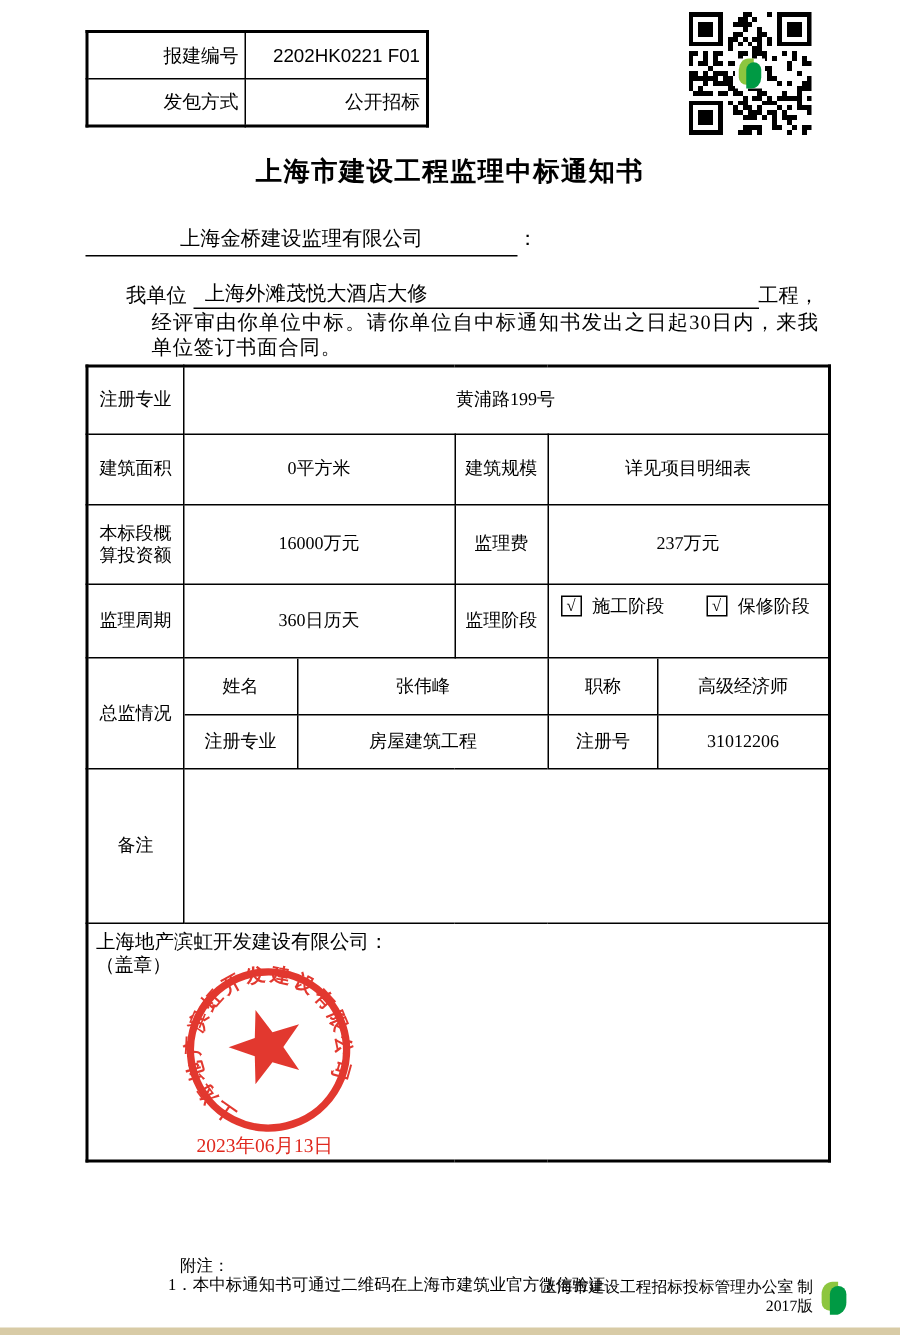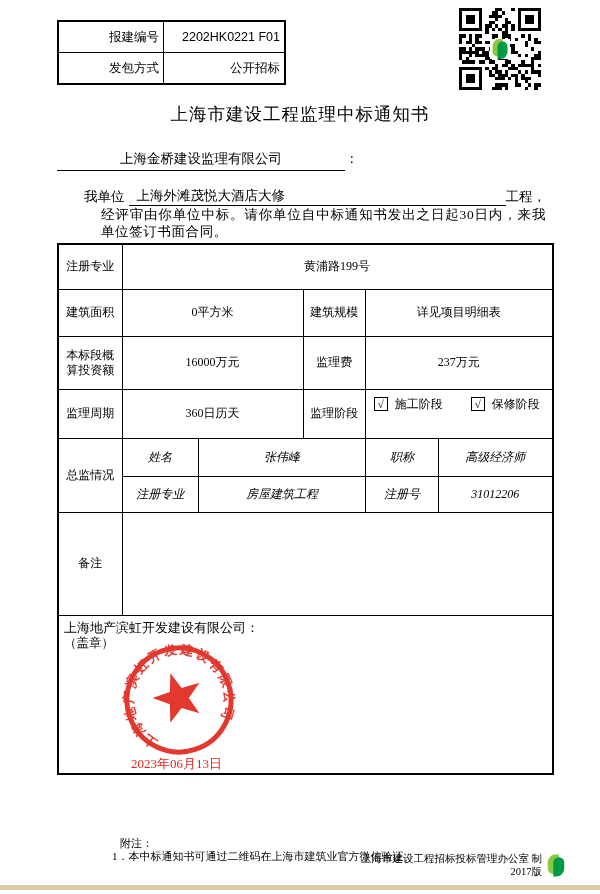--- a/index.html
+++ b/index.html
@@ -11,21 +11,21 @@
   
   .mini-table{position:absolute;left:57px;top:20px;border-collapse:collapse;border:2px solid #000;}
   .mini-table td{border:1px solid #000;height:22px;text-align:right;vertical-align:middle;font-size:12.5px;padding:4px 4px;}
   .mini-table .m-label{width:96px;}
   .mini-table .m-value{width:112px;font-family:"Liberation Sans","DejaVu Sans",sans-serif;font-size:12.5px;}
   
   .qr-wrap{position:absolute;left:459px;top:8px;width:82px;height:82px;}
   .qr-wrap svg{width:82px;height:82px;display:block;}
   .qr-logo{position:absolute;left:31px;top:31px;width:20px;height:20px;background:#fff;display:flex;align-items:center;justify-content:center;}
   
-  .doc-title{position:absolute;left:0;top:102px;width:100%;text-align:center;font-size:17.5px;font-weight:normal;letter-spacing:1px;}
+  .doc-title{position:absolute;left:0;top:102px;width:100%;text-align:center;font-size:17.5px;font-weight:bold;letter-spacing:1px;}
   
   .salutation{position:absolute;left:57px;top:150px;font-size:13.5px;height:22px;}
   .salutation .uline{display:inline-block;width:288px;text-align:center;border-bottom:1px solid #000;padding-bottom:2px;}
   
   .body-par{position:absolute;left:57px;top:187px;width:489px;font-size:13.5px;line-height:17.5px;}
   .par-line1{display:flex;align-items:flex-end;}
   .par-prefix{white-space:nowrap;padding-left:27px;}
   .par-project{flex:1;border-bottom:1px solid #000;padding-left:8px;white-space:nowrap;margin-left:4px;}
   .par-suffix{white-space:nowrap;}
   .par-rest{text-align:justify;letter-spacing:0.6px;margin-left:44px;}
@@ -420,21 +420,21 @@
         </span>
         <span class="chk">
           <span class="box">√</span>
           <span>保修阶段</span>
         </span>
       </div>
     </td>
   </tr>
   <tr style="height:73px">
     <td class="lbl">总监情况</td>
-    <td colspan="3" style="padding:0;font-style:italic;">
+    <td colspan="3" style="padding:0;">
       <table class="sub-table">
         <colgroup>
               <col style="width:76px">
               <col style="width:167px">
               <col style="width:73px">
               <col style="width:113px">
             </colgroup>
         <tbody>
               <tr style="height:38px">
           <td>姓名</td>

